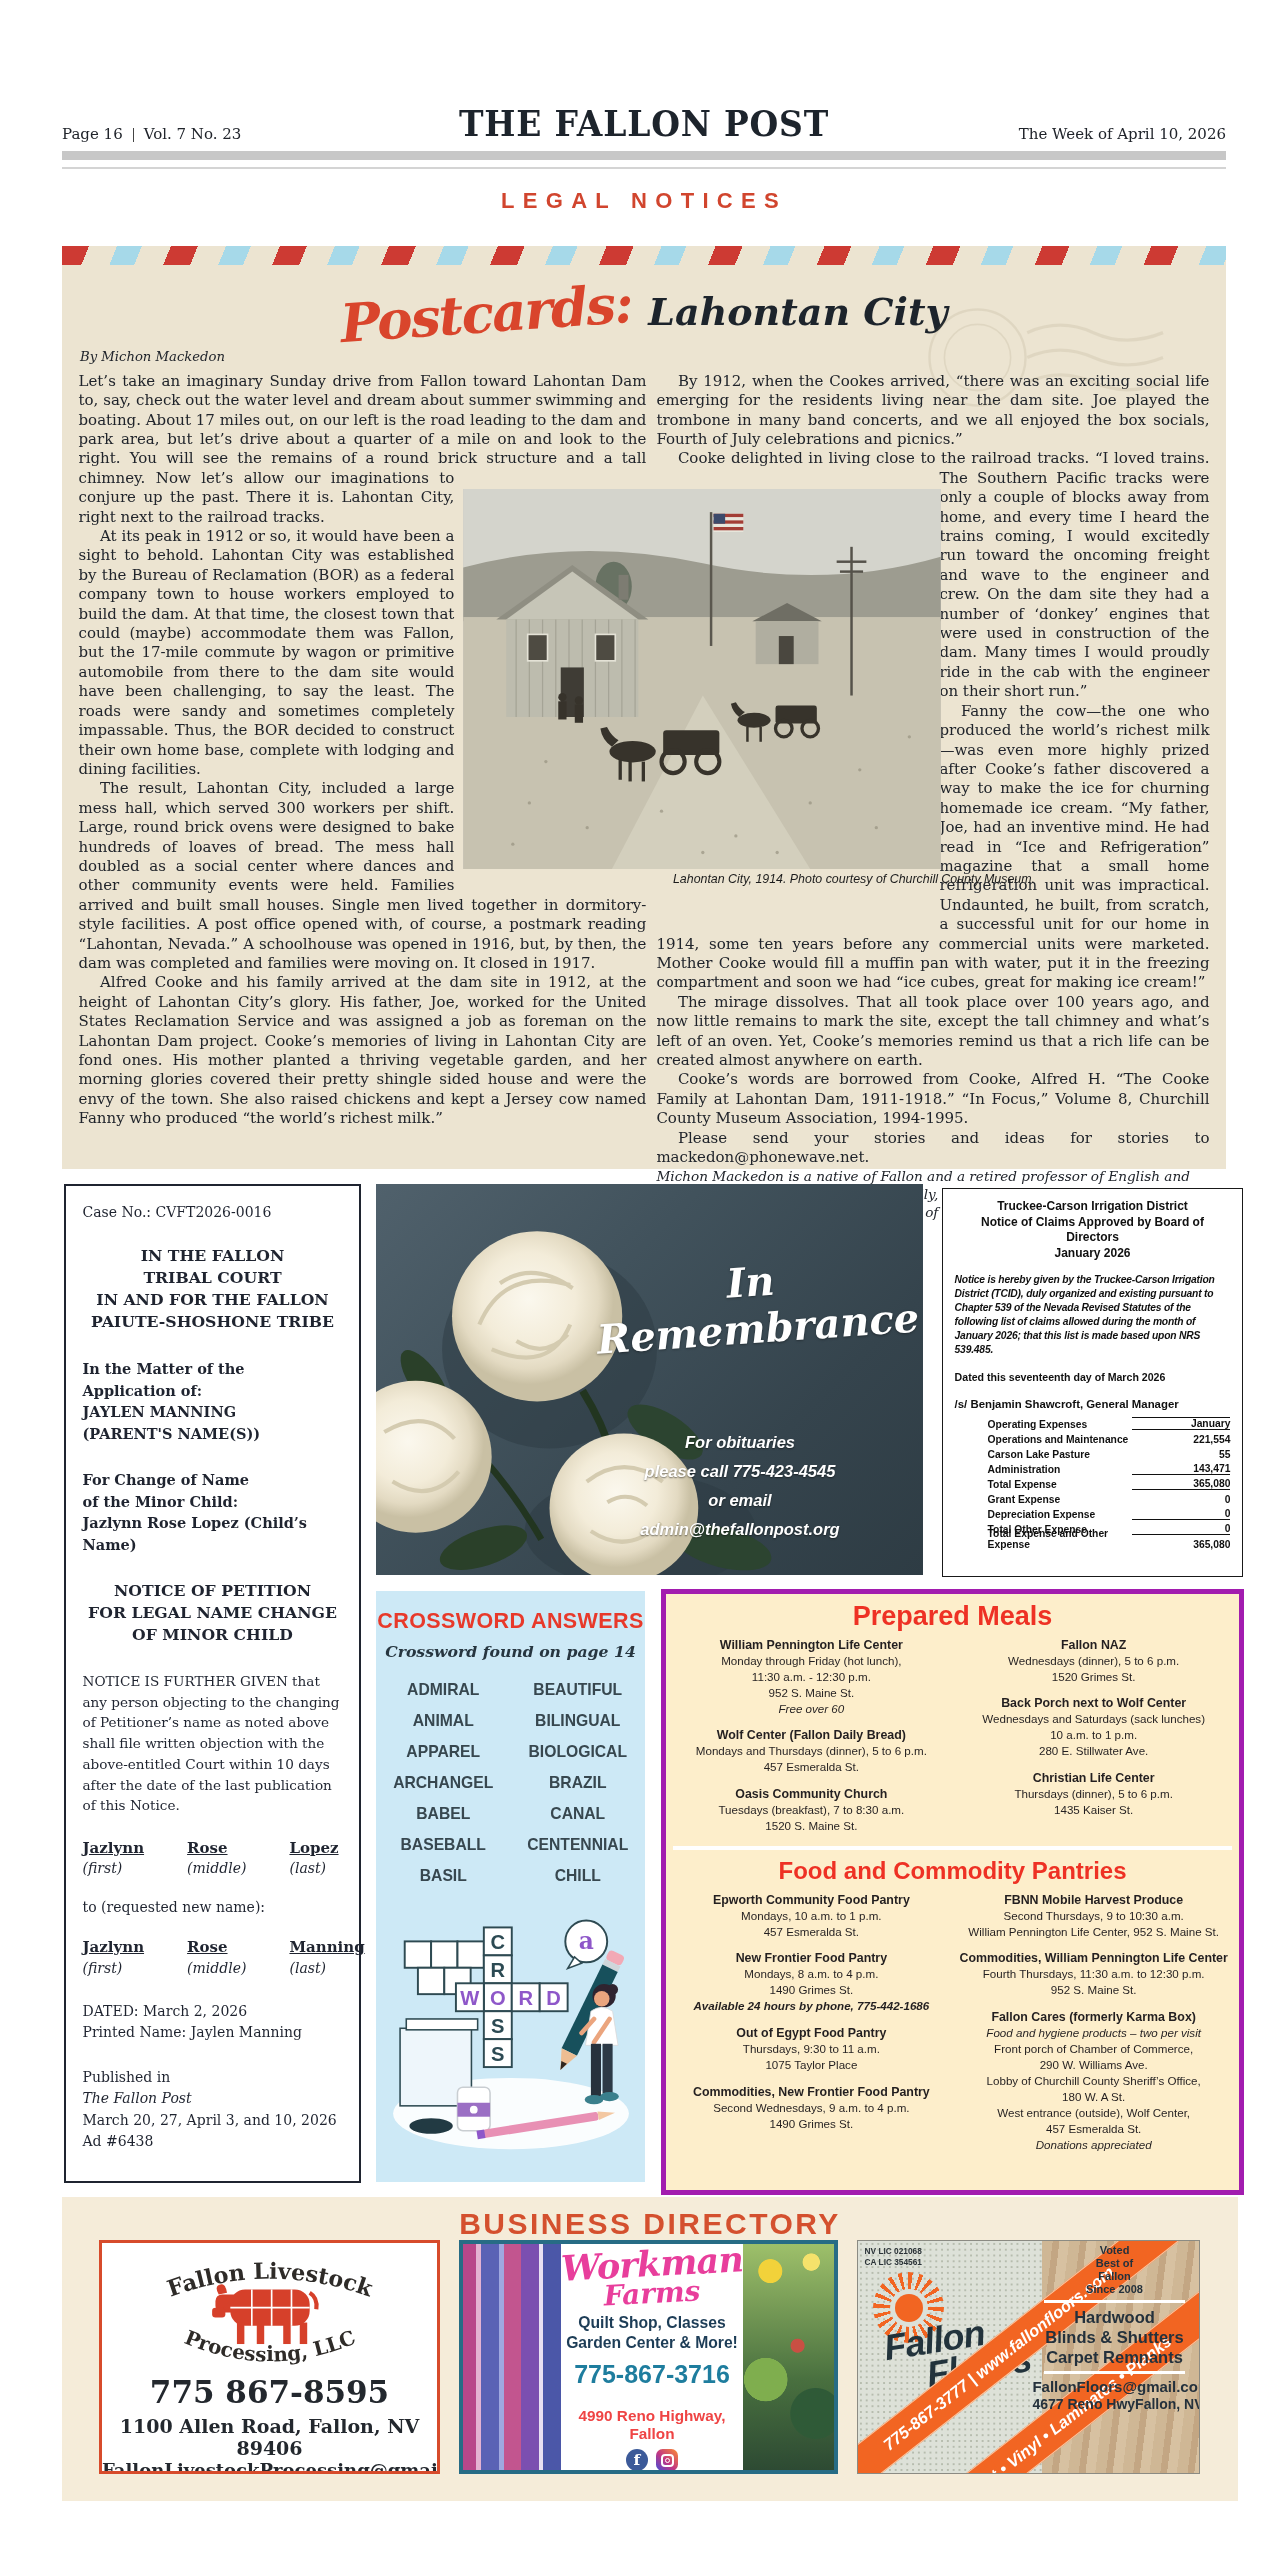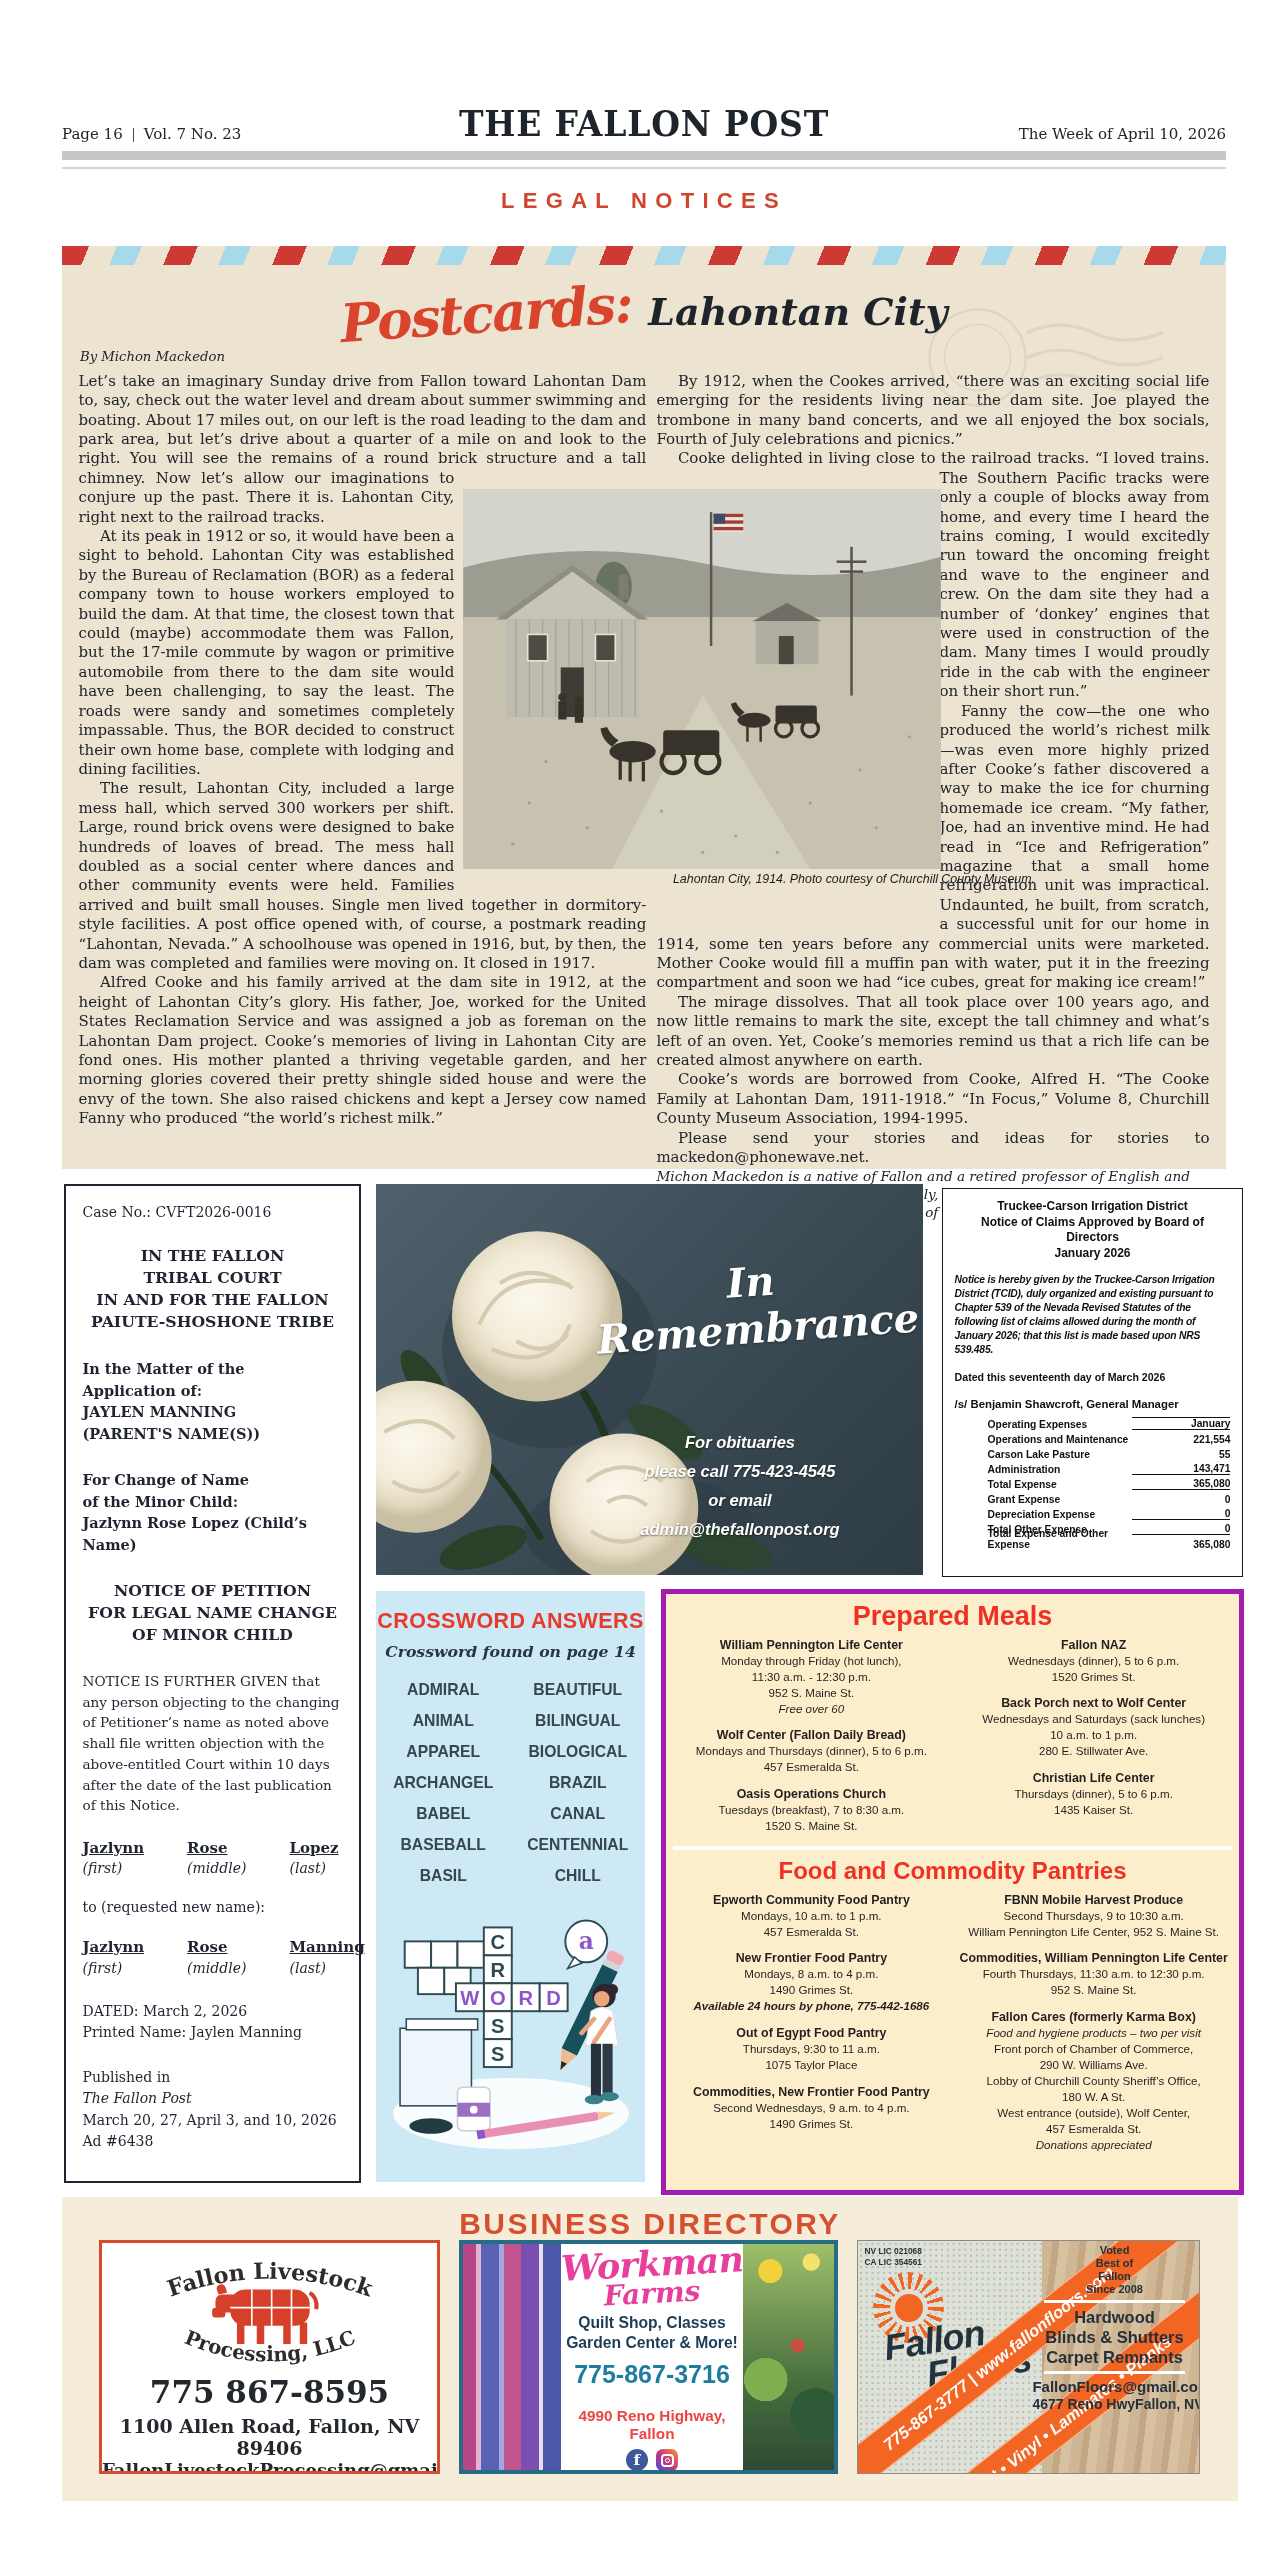--- a/index.html
+++ b/index.html
@@ -527,21 +527,21 @@
           <div class="ln">11:30 a.m. - 12:30 p.m.</div>
           <div class="ln">952 S. Maine St.</div>
           <div class="note">Free over 60</div>
         </div>
         <div class="entry">
           <div class="nm">Wolf Center (Fallon Daily Bread)</div>
           <div class="ln">Mondays and Thursdays (dinner), 5 to 6 p.m.</div>
           <div class="ln">457 Esmeralda St.</div>
         </div>
         <div class="entry">
-          <div class="nm">Oasis Operations Church</div>
+          <div class="nm">Oasis Community Church</div>
           <div class="ln">Tuesdays (breakfast), 7 to 8:30 a.m.</div>
           <div class="ln">1520 S. Maine St.</div>
         </div>
       </div>
       <div class="ml-col">
         <div class="entry">
           <div class="nm">Fallon NAZ</div>
           <div class="ln">Wednesdays (dinner), 5 to 6 p.m.</div>
           <div class="ln">1520 Grimes St.</div>
         </div>

